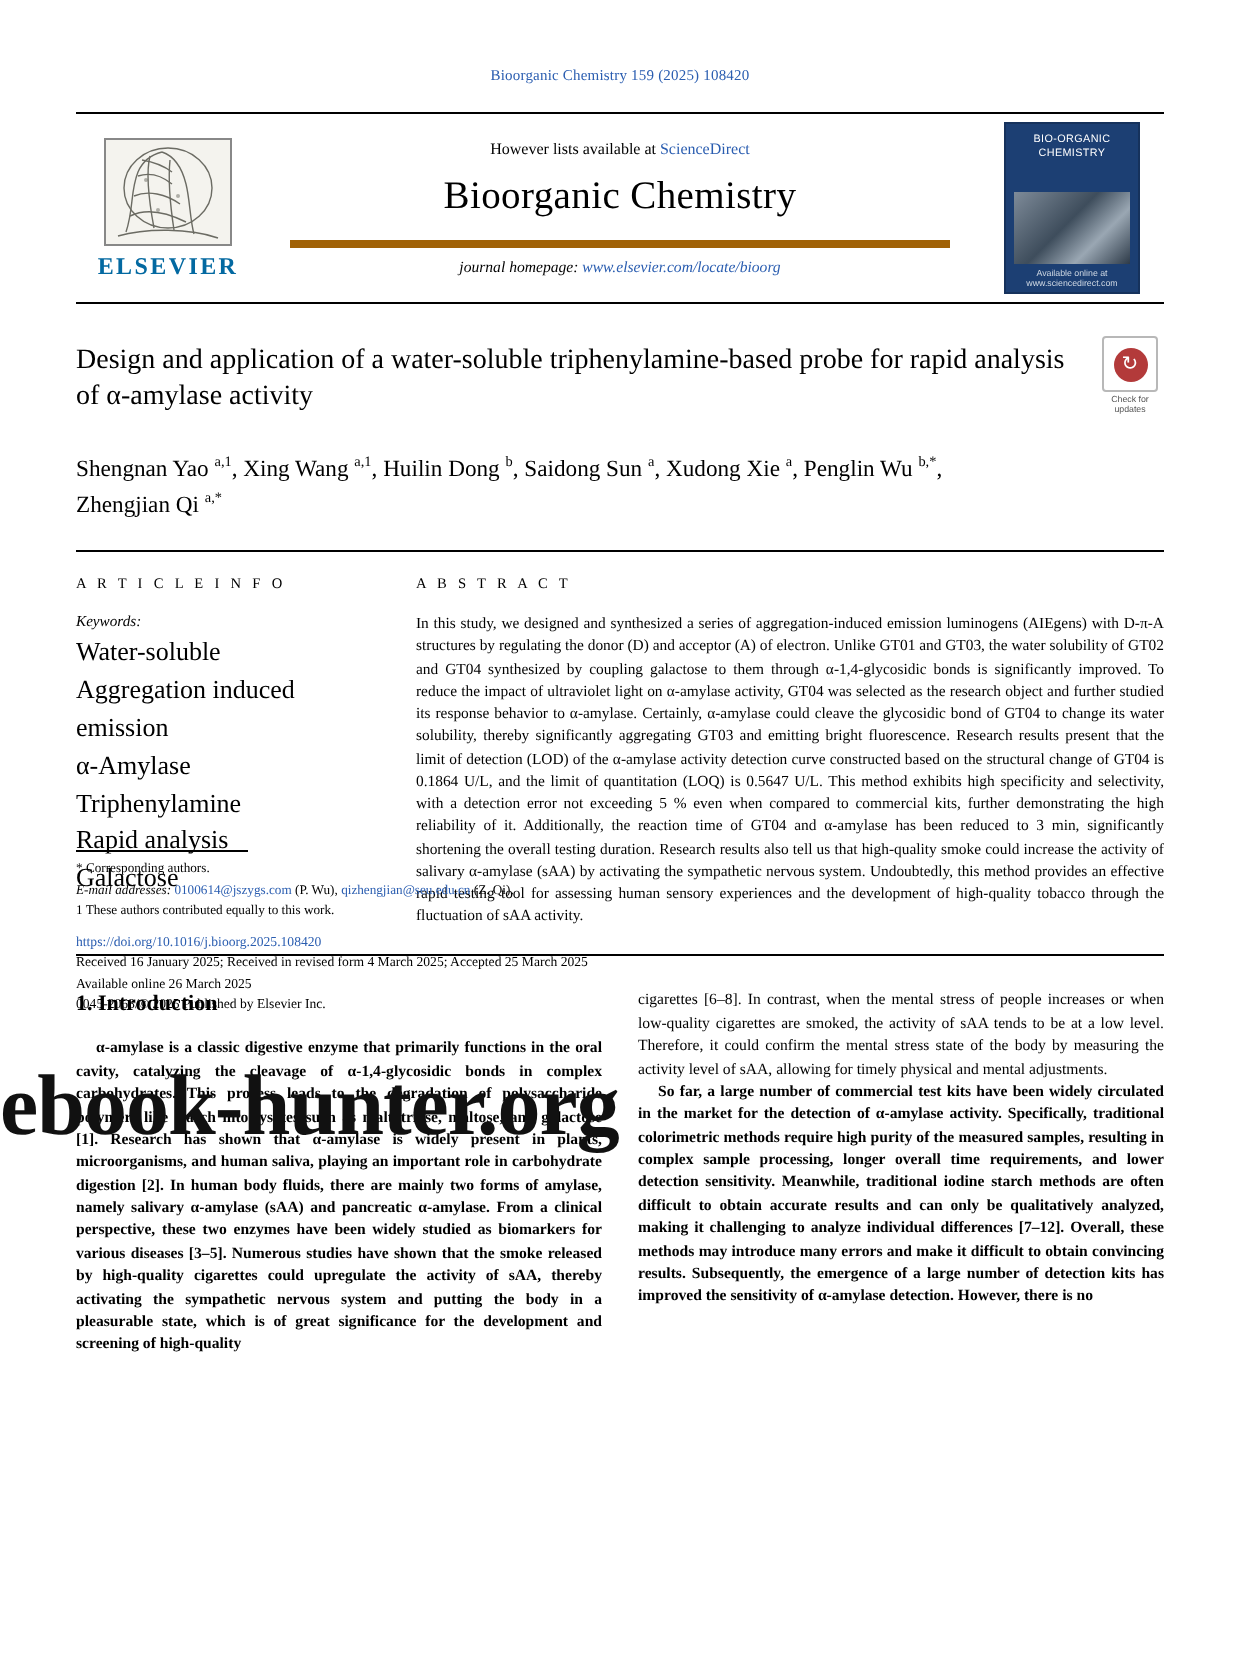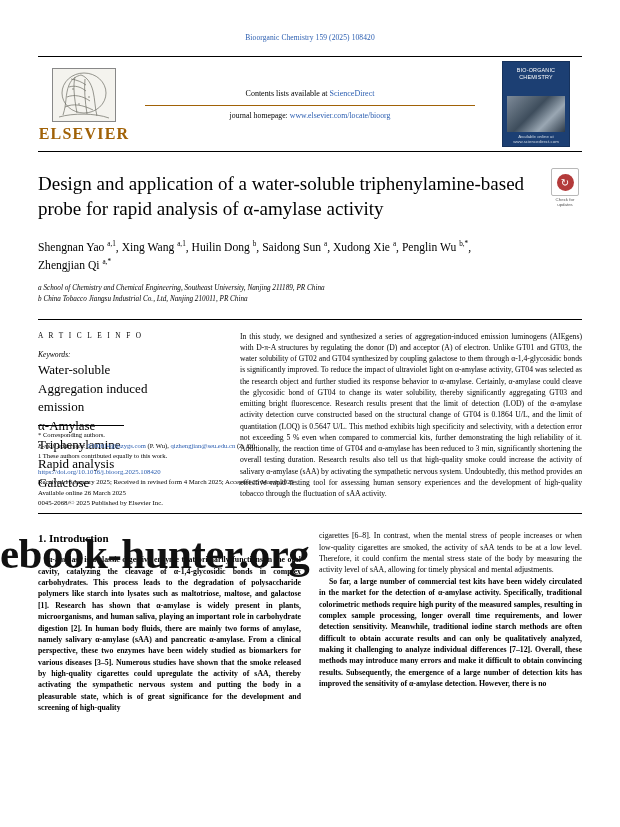--- a/index.html
+++ b/index.html
@@ -51,23 +51,23 @@
     width: 62px;
     height: 52px;
     border: 1px solid #888;
     background: #f3f3ef;
     position: relative;
     overflow: hidden;
   }
   .elsevier-tree svg { display:block; }
   .elsevier-word {
     font-family: "Liberation Serif", serif;
-    font-size: 16px;
+    font-size: 12px;
     letter-spacing: 1.2px;
-    color: #a16207;
+    color: #0369a1;
     font-weight: bold;
     margin-top: 3px;
   }
   .masthead-center {
     flex: 1;
     display: flex;
     flex-direction: column;
     align-items: center;
     justify-content: center;
     text-align: center;
@@ -80,23 +80,24 @@
   }
   .contents-line a { color: #2a5db0; text-decoration: none; text-align: center; }
   .journal-title {
     font-size: 19.5px;
     font-family: "Liberation Serif", serif;
     margin: 2px 0 10px 0;
     letter-spacing: 0.2px;
   }
   .homepage-line {
     font-size: 7.8px;
-    border-top: 1px solid #a16207;
+    border-top: 4px solid #a16207;
     padding-top: 5px;
     width: 330px;
+    font-style: italic;
   }
   .homepage-line a { color: #2a5db0; text-decoration: none; }
   .masthead-right {
     width: 92px;
     display: flex;
     align-items: center;
     justify-content: center;
   }
   .cover {
     width: 66px;
@@ -129,21 +130,21 @@
     font-size: 4.4px;
     font-family: "Liberation Sans", sans-serif;
   }
   
   .title-wrap {
     margin-top: 20px;
     position: relative;
     padding-right: 42px;
   }
   .article-title {
-    font-size: 19px;
+    font-size: 14px;
     line-height: 1.30;
     font-family: "Liberation Serif", serif;
     margin: 0;
     font-weight: normal;
   }
   .crossmark {
     position: absolute;
     right: 0;
     top: -4px;
     width: 34px;
@@ -191,21 +192,20 @@
     line-height: 1.5;
   }
   
   .info-rule {
     border-top: 1px solid #000;
     margin-top: 14px;
   }
   .cols {
     display: flex;
     margin-top: 11px;
-    gap: 32px;
   }
   .col-info {
     width: 152px;
     padding-right: 18px;
   }
   .col-abs {
     flex: 1;
   }
   .sec-head {
     font-size: 7.3px;
@@ -320,22 +320,23 @@
             <circle cx="36" cy="28" r="1"></circle>
             <circle cx="26" cy="35" r="1"></circle>
           </g>
         </svg>
       </div>
       <div class="elsevier-word">ELSEVIER</div>
     </div>
 
     <div class="masthead-center">
       <div class="contents-line">
-        <span>Contents lists available at </span><a href="#" class="sd-link">ScienceDirect</a>
-      </div>
+        <span>However lists available at </span><a href="#" class="sd-link">ScienceDirect</a>
+      </div>
+      <div class="journal-title">Bioorganic Chemistry</div>
       <div class="homepage-line">
         <span>journal homepage: </span><a href="#">www.elsevier.com/locate/bioorg</a>
       </div>
     </div>
 
     <div class="masthead-right">
       <div class="cover">
         <div class="cover-top">BIO-ORGANIC CHEMISTRY</div>
         <div class="cover-img"></div>
         <div class="cover-bottom">Available online at www.sciencedirect.com</div>
@@ -350,41 +351,38 @@
         <div class="crossmark-circle">↻</div>
       </div>
       <div class="crossmark-label">Check for updates</div>
     </div>
   </div>
 
   <div class="authors">
     Shengnan Yao <sup>a,1</sup>, Xing Wang <sup>a,1</sup>, Huilin Dong <sup>b</sup>, Saidong Sun <sup>a</sup>, Xudong Xie <sup>a</sup>, Penglin Wu <sup>b,*</sup>,<br>Zhengjian Qi <sup>a,*</sup>
   </div>
 
-  <div class="affiliations">
-    <div>a School of Chemistry and Chemical Engineering, Southeast University, Nanjing 211189, PR China</div>
-    <div>b China Tobacco Jiangsu Industrial Co., Ltd, Nanjing 210011, PR China</div>
-  </div>
 
   <div class="info-rule"></div>
 
   <div class="cols">
     <div class="col-info">
       <div class="sec-head">A R T I C L E   I N F O</div>
       <div class="kw-head">Keywords:</div>
       <div class="kw-list">
         <div>Water-soluble</div>
         <div>Aggregation induced emission</div>
         <div>α-Amylase</div>
         <div>Triphenylamine</div>
         <div>Rapid analysis</div>
         <div>Galactose</div>
       </div>
     </div>
     <div class="col-abs">
+      <div class="sec-head">A B S T R A C T</div>
       <div class="abstract-text">In this study, we designed and synthesized a series of aggregation-induced emission luminogens (AIEgens) with D-π-A structures by regulating the donor (D) and acceptor (A) of electron. Unlike GT01 and GT03, the water solubility of GT02 and GT04 synthesized by coupling galactose to them through α-1,4-glycosidic bonds is significantly improved. To reduce the impact of ultraviolet light on α-amylase activity, GT04 was selected as the research object and further studied its response behavior to α-amylase. Certainly, α-amylase could cleave the glycosidic bond of GT04 to change its water solubility, thereby significantly aggregating GT03 and emitting bright fluorescence. Research results present that the limit of detection (LOD) of the α-amylase activity detection curve constructed based on the structural change of GT04 is 0.1864 U/L, and the limit of quantitation (LOQ) is 0.5647 U/L. This method exhibits high specificity and selectivity, with a detection error not exceeding 5 % even when compared to commercial kits, further demonstrating the high reliability of it. Additionally, the reaction time of GT04 and α-amylase has been reduced to 3 min, significantly shortening the overall testing duration. Research results also tell us that high-quality smoke could increase the activity of salivary α-amylase (sAA) by activating the sympathetic nervous system. Undoubtedly, this method provides an effective rapid testing tool for assessing human sensory experiences and the development of high-quality tobacco through the fluctuation of sAA activity.</div>
     </div>
   </div>
 
   <div class="info-rule-bottom"></div>
 
   <div class="body-cols">
     <div class="bcol">
       <div class="sec-title">
         <span>1.</span>

